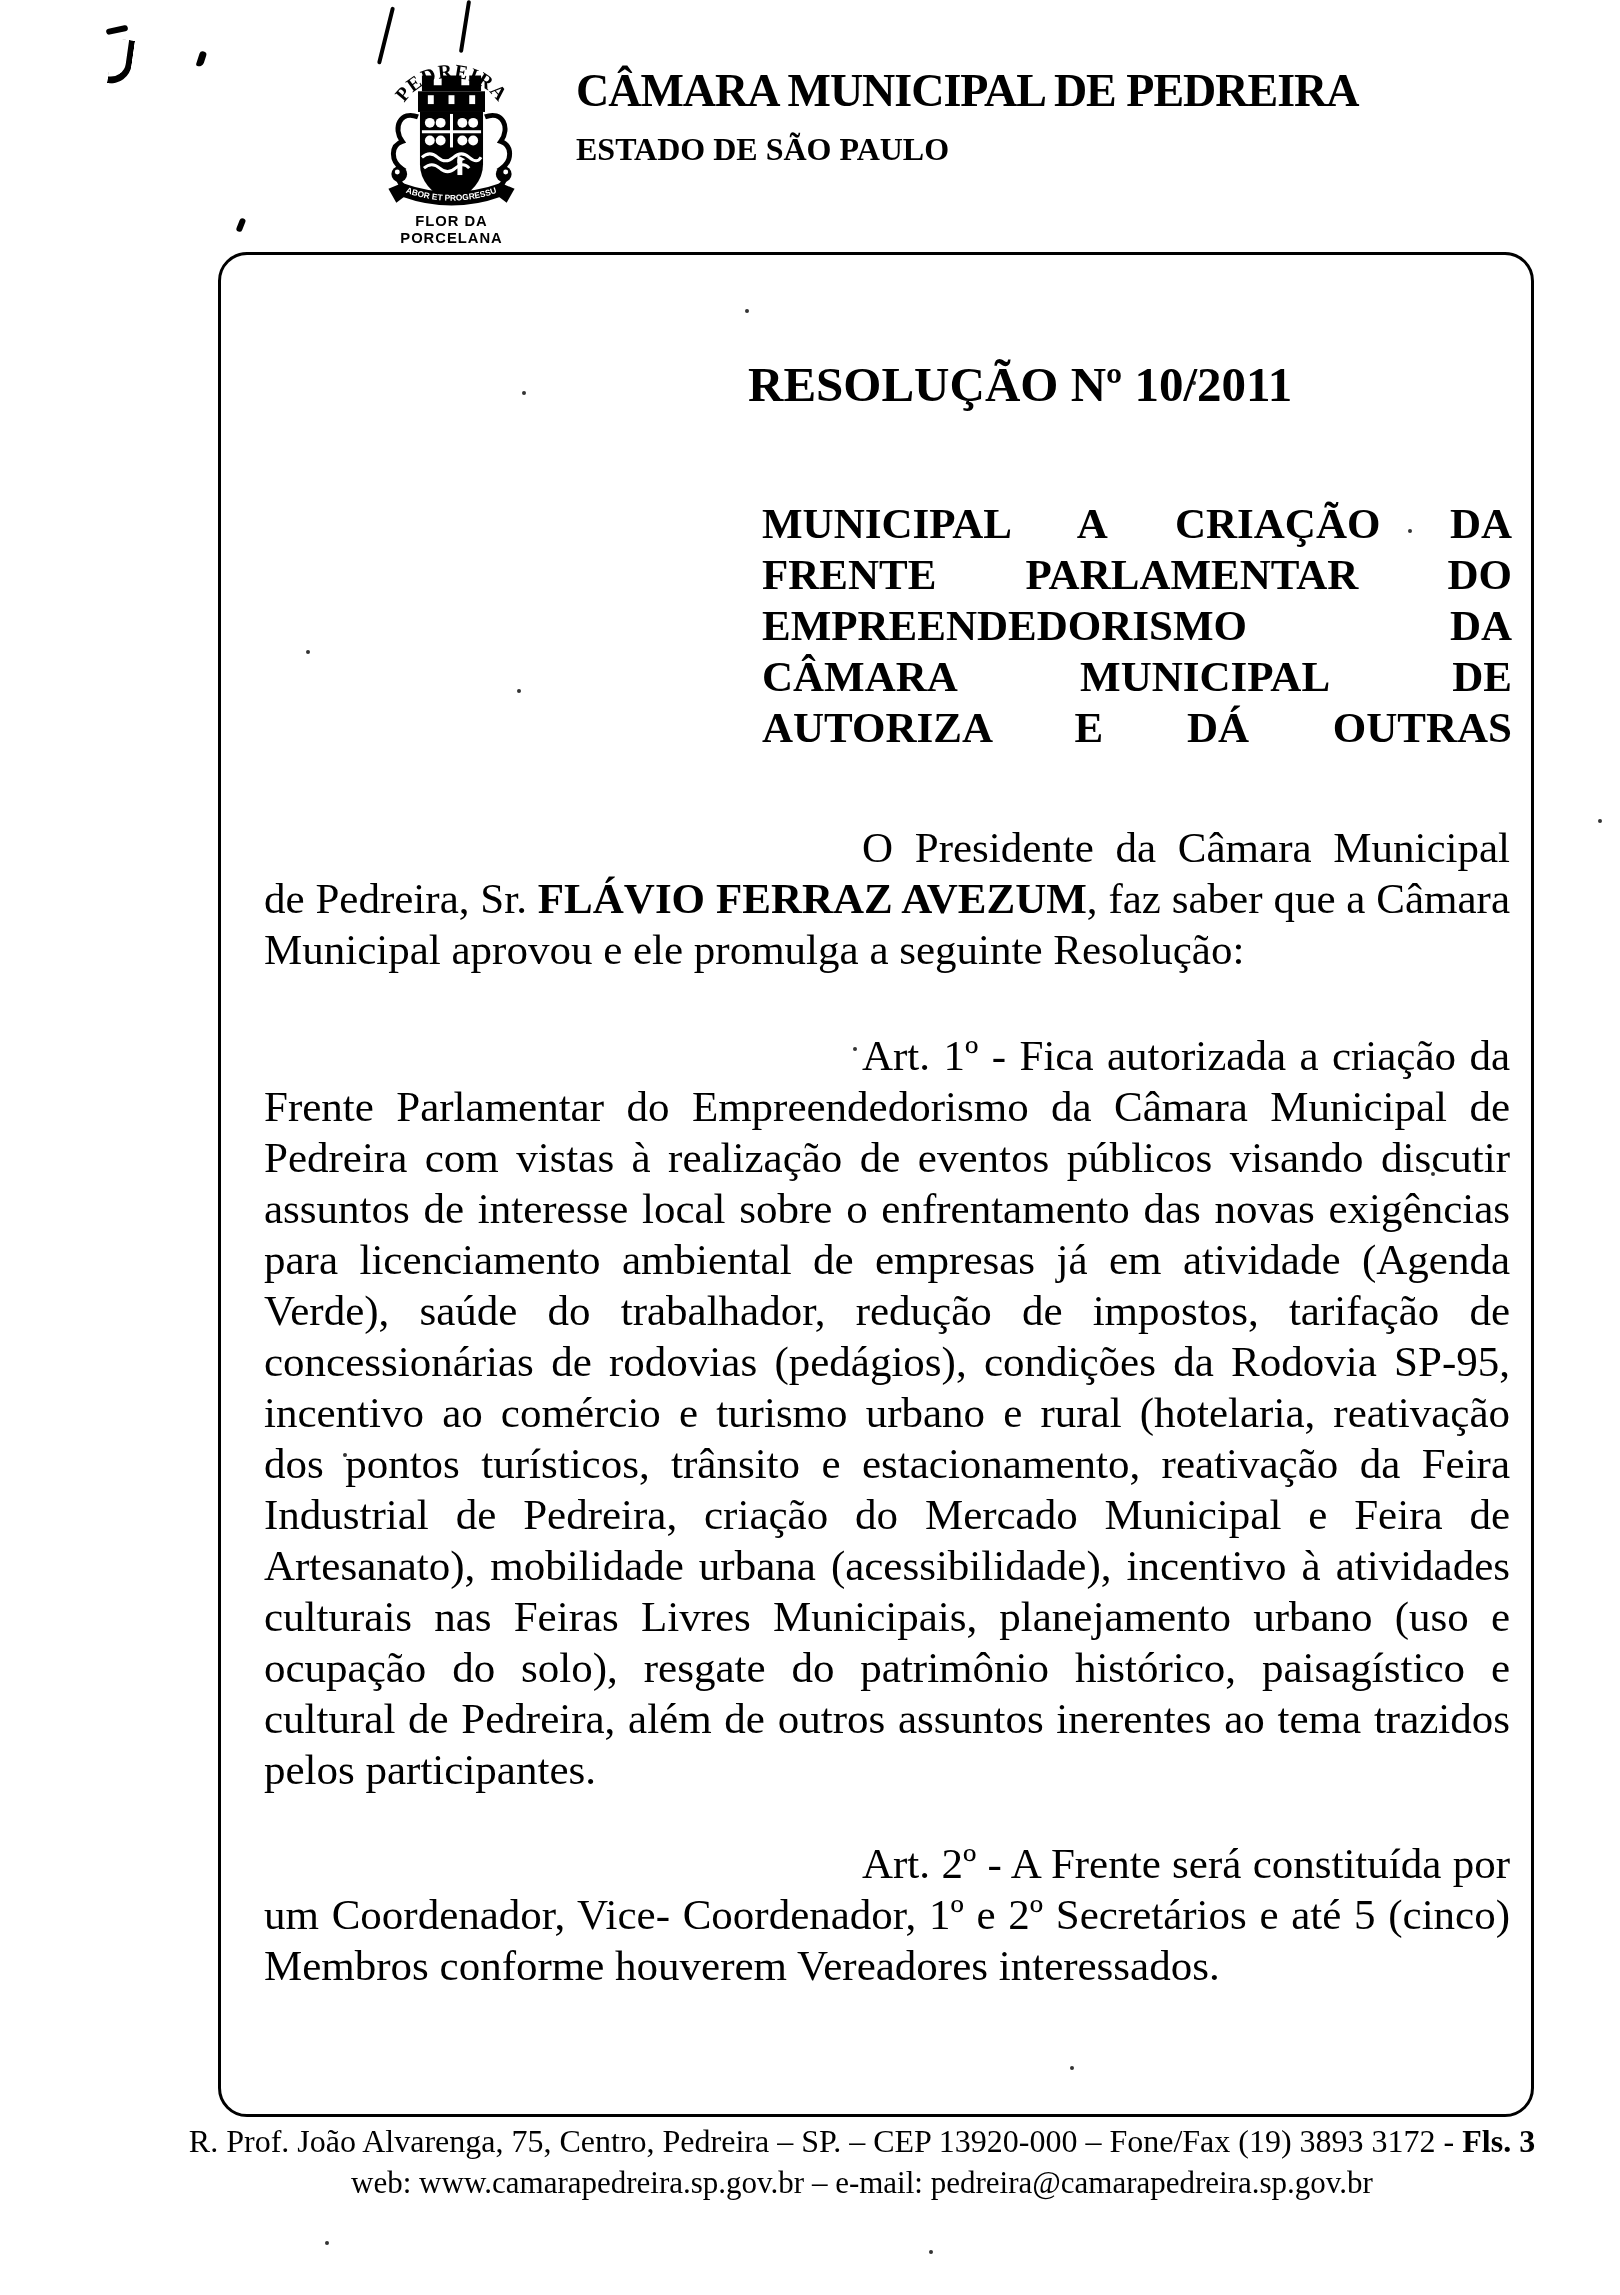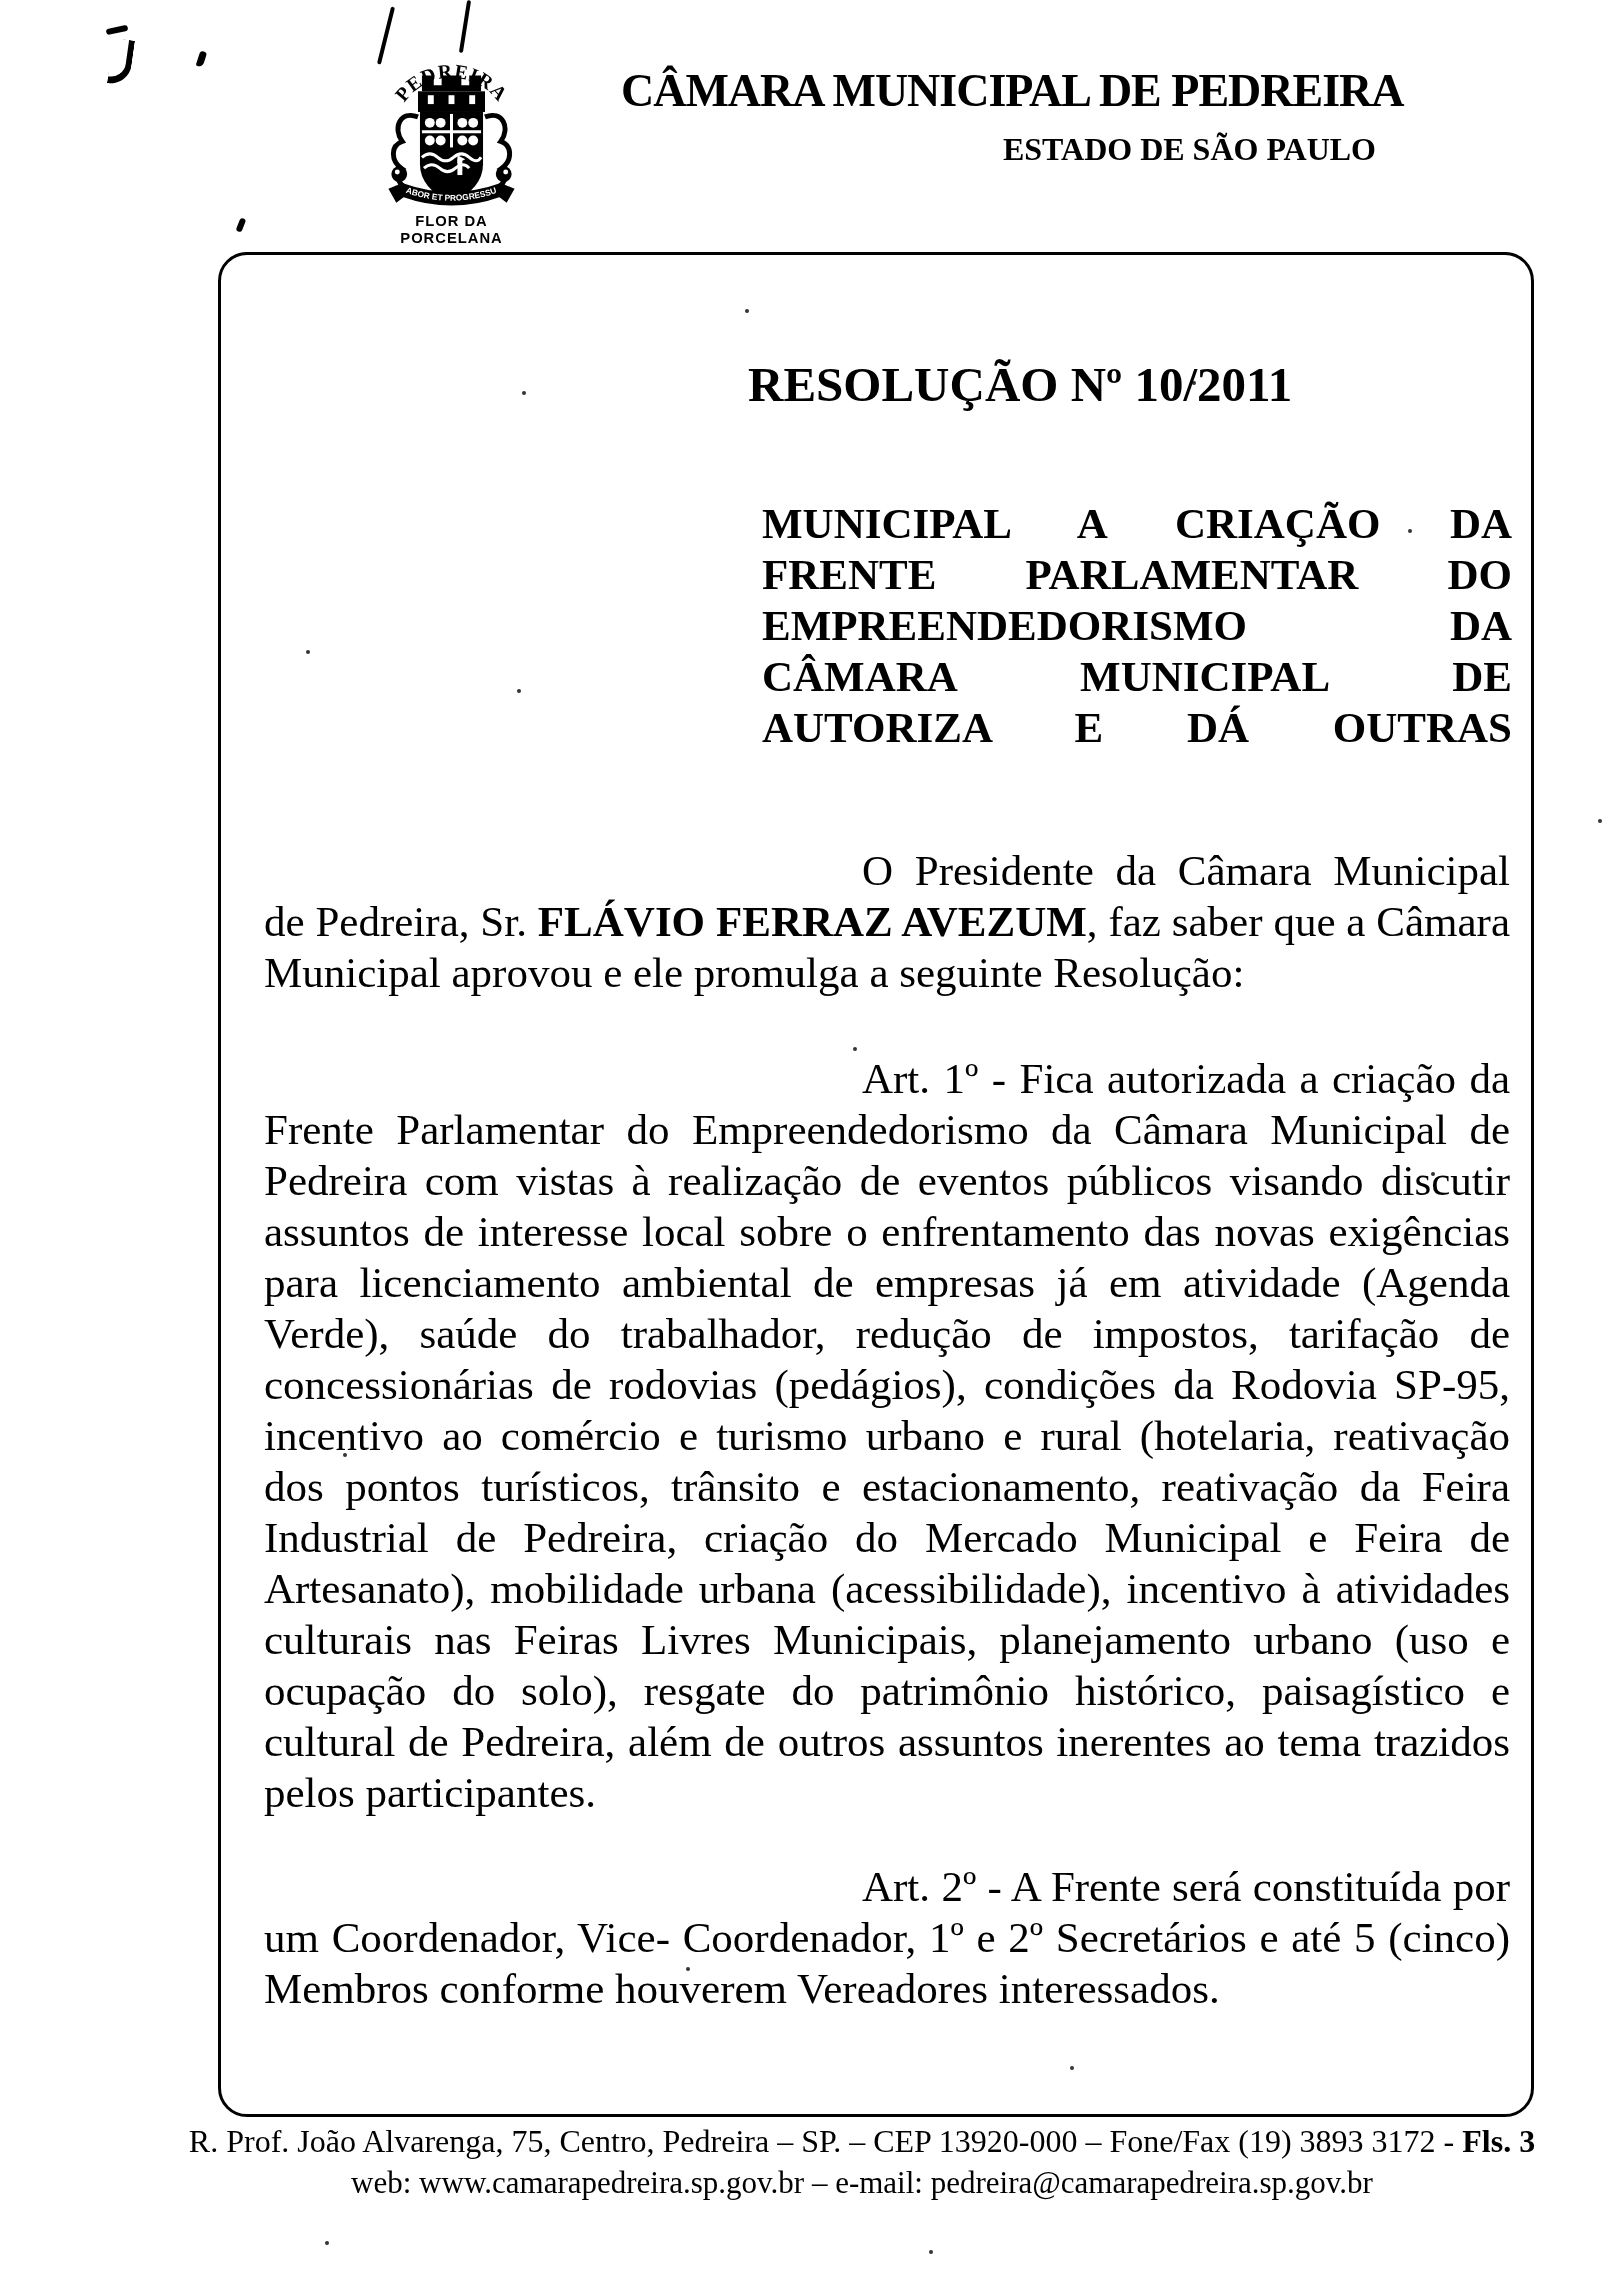--- a/index.html
+++ b/index.html
@@ -17,21 +17,21 @@
   .a-stroke1{left:384px;top:5.9px;width:3.9px;height:59px;transform:rotate(14deg);border-radius:2px;}
   .a-stroke2{left:463px;top:0px;width:3.9px;height:53px;transform:rotate(9deg);border-radius:2px;}
   .a-hook{left:110px;top:39px;width:15.7px;height:39px;background:transparent;border-right:6.9px solid #000;border-bottom:7.8px solid #000;border-bottom-right-radius:21.6px;transform:rotate(8deg);}
   .a-hook-tilde{left:106px;top:27.4px;width:21.6px;height:5.9px;border-radius:2.9px;transform:rotate(-12deg);}
   .a-apos{left:198px;top:51px;width:6.9px;height:15.7px;border-radius:3.9px 3.9px 5.9px 2px;transform:rotate(18deg);}
   .a-comma{left:238px;top:218px;width:5.9px;height:13.7px;border-radius:2.9px;transform:rotate(22deg);}
   .speck{position:absolute;width:3.9px;height:3.9px;background:#111;border-radius:50%;opacity:.85;}
 
   
   .emblem{position:absolute;left:372px;top:43px;width:159px;height:202px;}
-  .header-text{position:absolute;left:621px;top:65px;width:755px;text-align:right;}
+  .header-text{position:absolute;left:576px;top:65px;width:755px;text-align:left;}
   .header-title{font-weight:bold;font-size:46px;line-height:51px;letter-spacing:-1px;white-space:nowrap;}
   .header-subtitle{font-weight:bold;font-size:32px;line-height:35px;margin-top:15.7px;letter-spacing:0px;}
 
   
   .doc-box{
     position:absolute;left:218px;top:252px;width:1316px;height:1865px;
     border:3.9px solid #000;border-radius:29px;box-sizing:border-box;
     padding:0 19.6px 0 43px;
   }
   .doc-title{
@@ -39,21 +39,21 @@
     font-weight:bold;font-size:49px;line-height:55px;white-space:nowrap;
   }
   .subject{margin:86px 0 0 498px;width:750px;font-weight:bold;font-size:43px;line-height:51px;}
   .subject .sline{text-align:justify;text-align-last:justify;}
   .subject .sline.last{text-align-last:left;}
 
   .para{
     font-size:43px;line-height:51px;text-align:justify;
     width:1246px;
   }
-  .p-preamble{margin-top:92px;text-indent:598px;}
+  .p-preamble{margin-top:69px;text-indent:598px;}
   .p-art1{margin-top:55px;text-indent:598px;}
   .p-art2{margin-top:25px;text-indent:598px;}
   .bold-name{font-weight:bold;}
 
   
   .footer{
     position:absolute;left:176px;top:2121px;width:1372px;
     text-align:center;font-size:32px;line-height:41px;
   }
   .footer .fl2{font-size:31px;}

